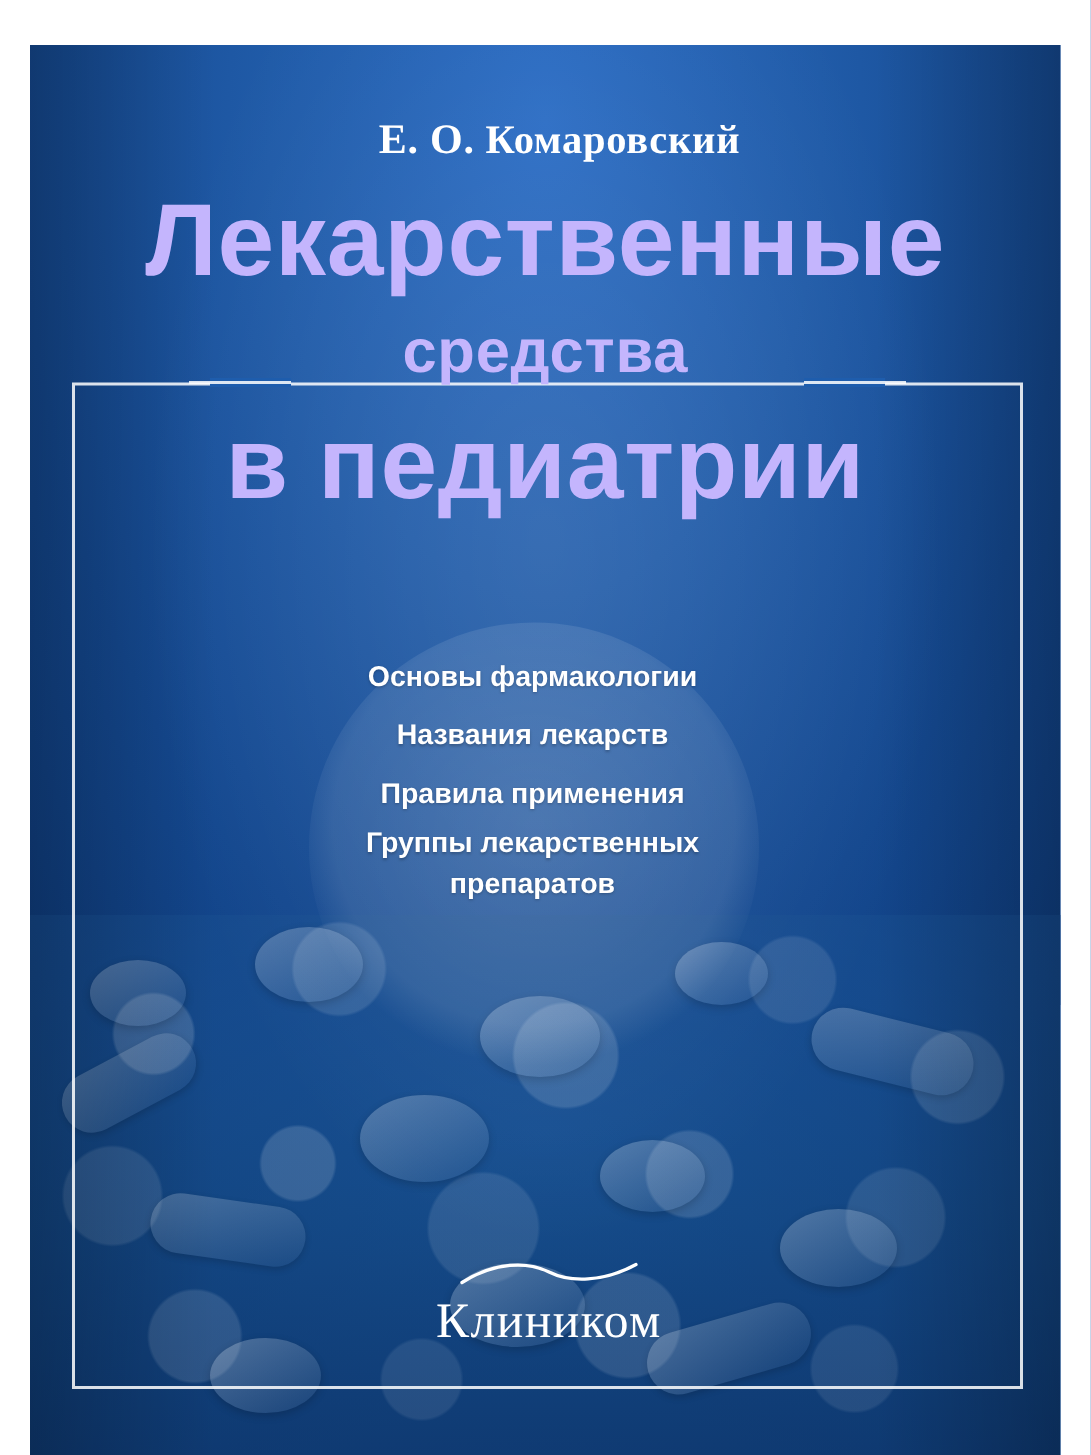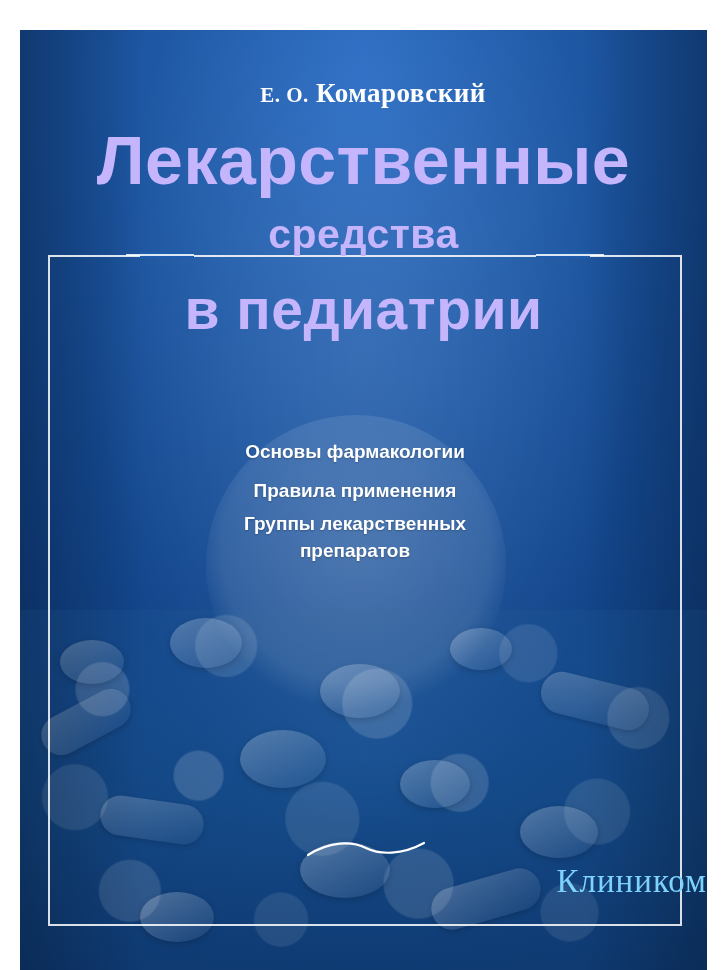--- a/index.html
+++ b/index.html
@@ -114,21 +114,21 @@
     left: 0; right: 0;
     top: 48px;
     text-align: center;
     color: #ffffff;
     font-family: "Liberation Serif", serif;
     font-weight: bold;
     font-size: 27px;
     letter-spacing: 0.5px;
   }
   .author .small {
-    font-size: 21px;
+    font-size: 28px;
     margin-left: 19px;
   }
 
   .title {
     position: absolute;
     left: 0; right: 0;
     top: 92px;
     text-align: center;
     color: #c4b5fd;
     font-family: "Liberation Sans", sans-serif;
@@ -141,21 +141,21 @@
   }
   .title-line-1 {
     font-size: 68px;
     line-height: 76px;
   }
   .title-line-2 {
     font-size: 41px;
     line-height: 72px;
   }
   .title-line-3 {
-    font-size: 57px;
+    font-size: 68px;
     line-height: 78px;
   }
 
   .bullets {
     position: absolute;
     left: 120px;
     width: 430px;
     top: 402px;
     text-align: center;
     color: #ffffff;
@@ -164,22 +164,22 @@
     line-height: 39px;
     text-shadow: 0 1px 2px rgba(0,0,0,0.25);
   }
   .bullets div { white-space: pre-line; }
   .bullets .two-line { line-height: 27px; }
 
   .publisher {
     position: absolute;
     left: 5px; right: 0;
     bottom: 70px;
-    text-align: right;
-    color: #7dd3fc;
+    text-align: center;
+    color: #ffffff;
   }
   .publisher-name {
     font-family: "Liberation Serif", serif;
     font-size: 33px;
     letter-spacing: 1px;
   }
   .publisher-mark {
     display: block;
     margin: 0 auto 2px auto;
     width: 120px;
@@ -223,20 +223,21 @@
   </div>
 
   <div class="title">
     <span class="title-line title-line-1">Лекарственные</span>
     <span class="title-line title-line-2">средства</span>
     <span class="title-line title-line-3">в педиатрии</span>
   </div>
 
   <div class="bullets">
     <div>Основы фармакологии</div>
+    <div>Названия лекарств</div>
     <div>Правила применения</div>
     <div class="two-line">Группы лекарственных
 препаратов</div>
   </div>
 
   <div class="publisher">
     <svg class="publisher-mark" viewBox="0 0 120 22">
       <path d="M2 16 C 24 2, 46 2, 60 9 C 74 16, 96 16, 118 4" fill="none" stroke="#ffffff" stroke-width="2.2" stroke-linecap="round"></path>
     </svg>
     <span class="publisher-name">Клиником</span>

